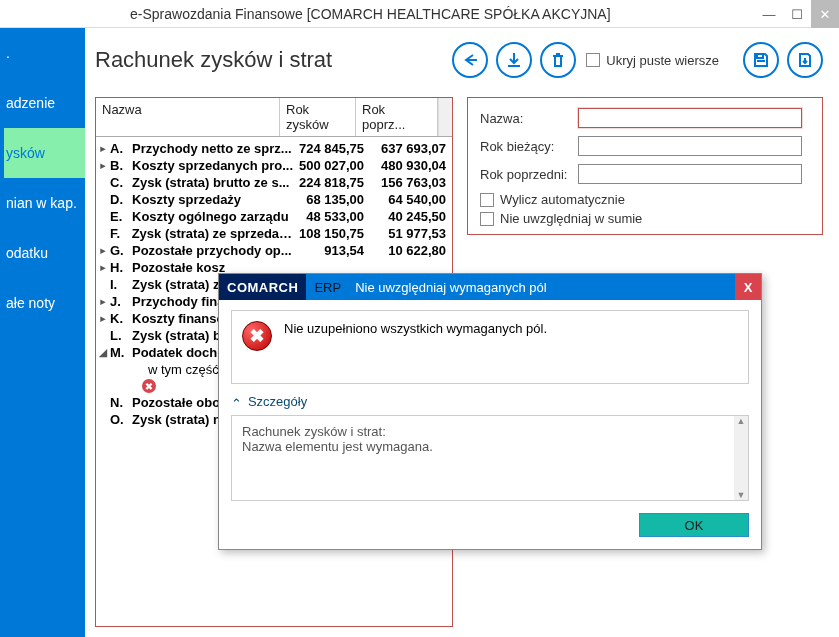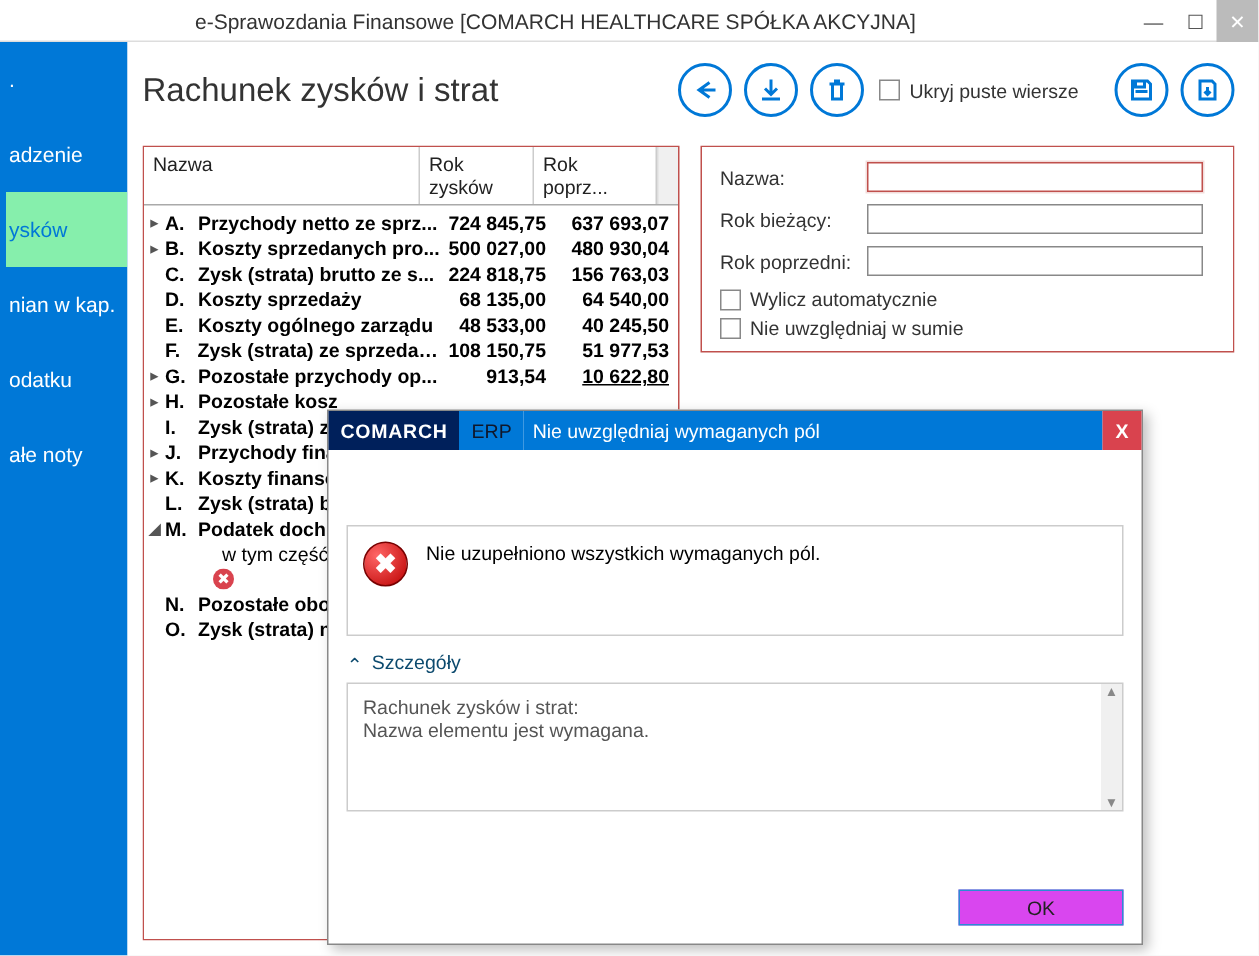--- a/index.html
+++ b/index.html
@@ -46,35 +46,35 @@
   
   .form { width:356px; border:1px solid #c0504d; padding:10px 20px 10px 12px; font-size:13px; color:#333; height: 138px;}
   .form .frow { display:flex; align-items:center; margin-bottom:8px; }
   .form .flabel { width:98px; }
   .form .finput { flex:1; height:20px; border:1px solid #888;}
   .form .finput.err { border:1px solid #c0504d; box-shadow:0 0 0 1px #c0504d33;}
   .form .fchk { display:flex; align-items:center; margin-left:0; margin-bottom:4px;}
   .form .fchk .box { width:14px; height:14px; border:1px solid #888; margin-right:6px;}
   
   
-  .dialog { position:absolute; left:218px; top:273px; width:544px; background:#fff; border:1px solid #888; box-shadow: 3px 3px 8px rgba(0,0,0,0.25); display:flex; flex-direction:column;gap:40px;}
+  .dialog { position:absolute; left:218px; top:273px; width:544px; background:#fff; border:1px solid #888; box-shadow: 3px 3px 8px rgba(0,0,0,0.25); display:flex; flex-direction:column;}
   .dlg-title { height:26px; display:flex; align-items:center; font-size:13px;}
   .dlg-title .brand1 { background:#00205b; color:#fff; padding:0 8px; height:100%; display:flex; align-items:center; font-weight:700; letter-spacing:0.5px;}
   .dlg-title .brand2 { background:#0078d7; color:#0f172a; padding:0 8px; height:100%; display:flex; align-items:center;}
   .dlg-title .ttxt { background:#0078d7; color:#fff; flex:1; height:100%; display:flex; align-items:center; padding-left:6px;}
   .dlg-title .closeb { width:26px; height:100%; background:#d9434e; color:#fff; display:flex; align-items:center; justify-content:center; font-weight:700;}
   .dlg-body { padding:10px 12px 12px 12px; font-size:13px;}
   .msgbox { border:1px solid #ccc; padding:10px; display:flex; align-items:flex-start; gap:12px; min-height:74px;}
   .erricon { width:30px; height:30px; border-radius:50%; background:radial-gradient(circle at 30% 30%, #f66, #b00); color:#fff; display:flex; align-items:center; justify-content:center; font-weight:700; font-size:18px; border:1px solid #700; flex-shrink:0;}
   .details-hdr { margin-top:10px; font-size:13px; color:#0c4a6e; cursor:default;}
   .details-hdr::before { content:"⌃"; display:inline-block; transform: translateY(2px); margin-right:6px;}
   .details-box { border:1px solid #ccc; margin-top:6px; padding:8px 10px; height:86px; color:#555; font-size:13px; position:relative;}
   .details-box .sv { position:absolute; right:0; top:0; bottom:0; width:14px; background:#f0f0f0; display:flex; flex-direction:column; justify-content:space-between; align-items:center; font-size:9px; color:#888;}
   .dlg-footer { display:flex; justify-content:flex-end; padding:0 12px 12px 0;}
-  .okbtn { width:110px; height:24px; background:#d946ef; border:1px solid #2a8dd4; font-size:13px; color:#222;}
+  .okbtn { width:110px; height:24px; background:#14b8a6; border:1px solid #2a8dd4; font-size:13px; color:#222;}
 </style>
 </head>
 <body>
 
 <div class="titlebar">
   <span>e-Sprawozdania Finansowe  [COMARCH HEALTHCARE SPÓŁKA AKCYJNA]</span>
   <div class="winbtns">
     <div class="winbtn">—</div>
     <div class="winbtn">☐</div>
     <div class="winbtn close">✕</div>
@@ -188,21 +188,21 @@
               <div class="val">108 150,75</div>
               <div class="val" style="width: 82px;">51 977,53</div>
             </div>
             <div class="row">
               <div class="exp">▸</div>
               <div class="lbl">
                 <span class="let">G.</span>
                 <span class="txt">Pozostałe przychody op...</span>
               </div>
               <div class="val">913,54</div>
-              <div class="val" style="width: 82px; text-decoration: underline;">10 622,80</div>
+              <div class="val" style="width: 82px;">10 622,80</div>
             </div>
             <div class="row">
               <div class="exp">▸</div>
               <div class="lbl">
                 <span class="let">H.</span>
                 <span class="txt">Pozostałe kosz</span>
               </div>
               <div class="val"></div>
               <div class="val" style="width: 82px;"></div>
             </div>

